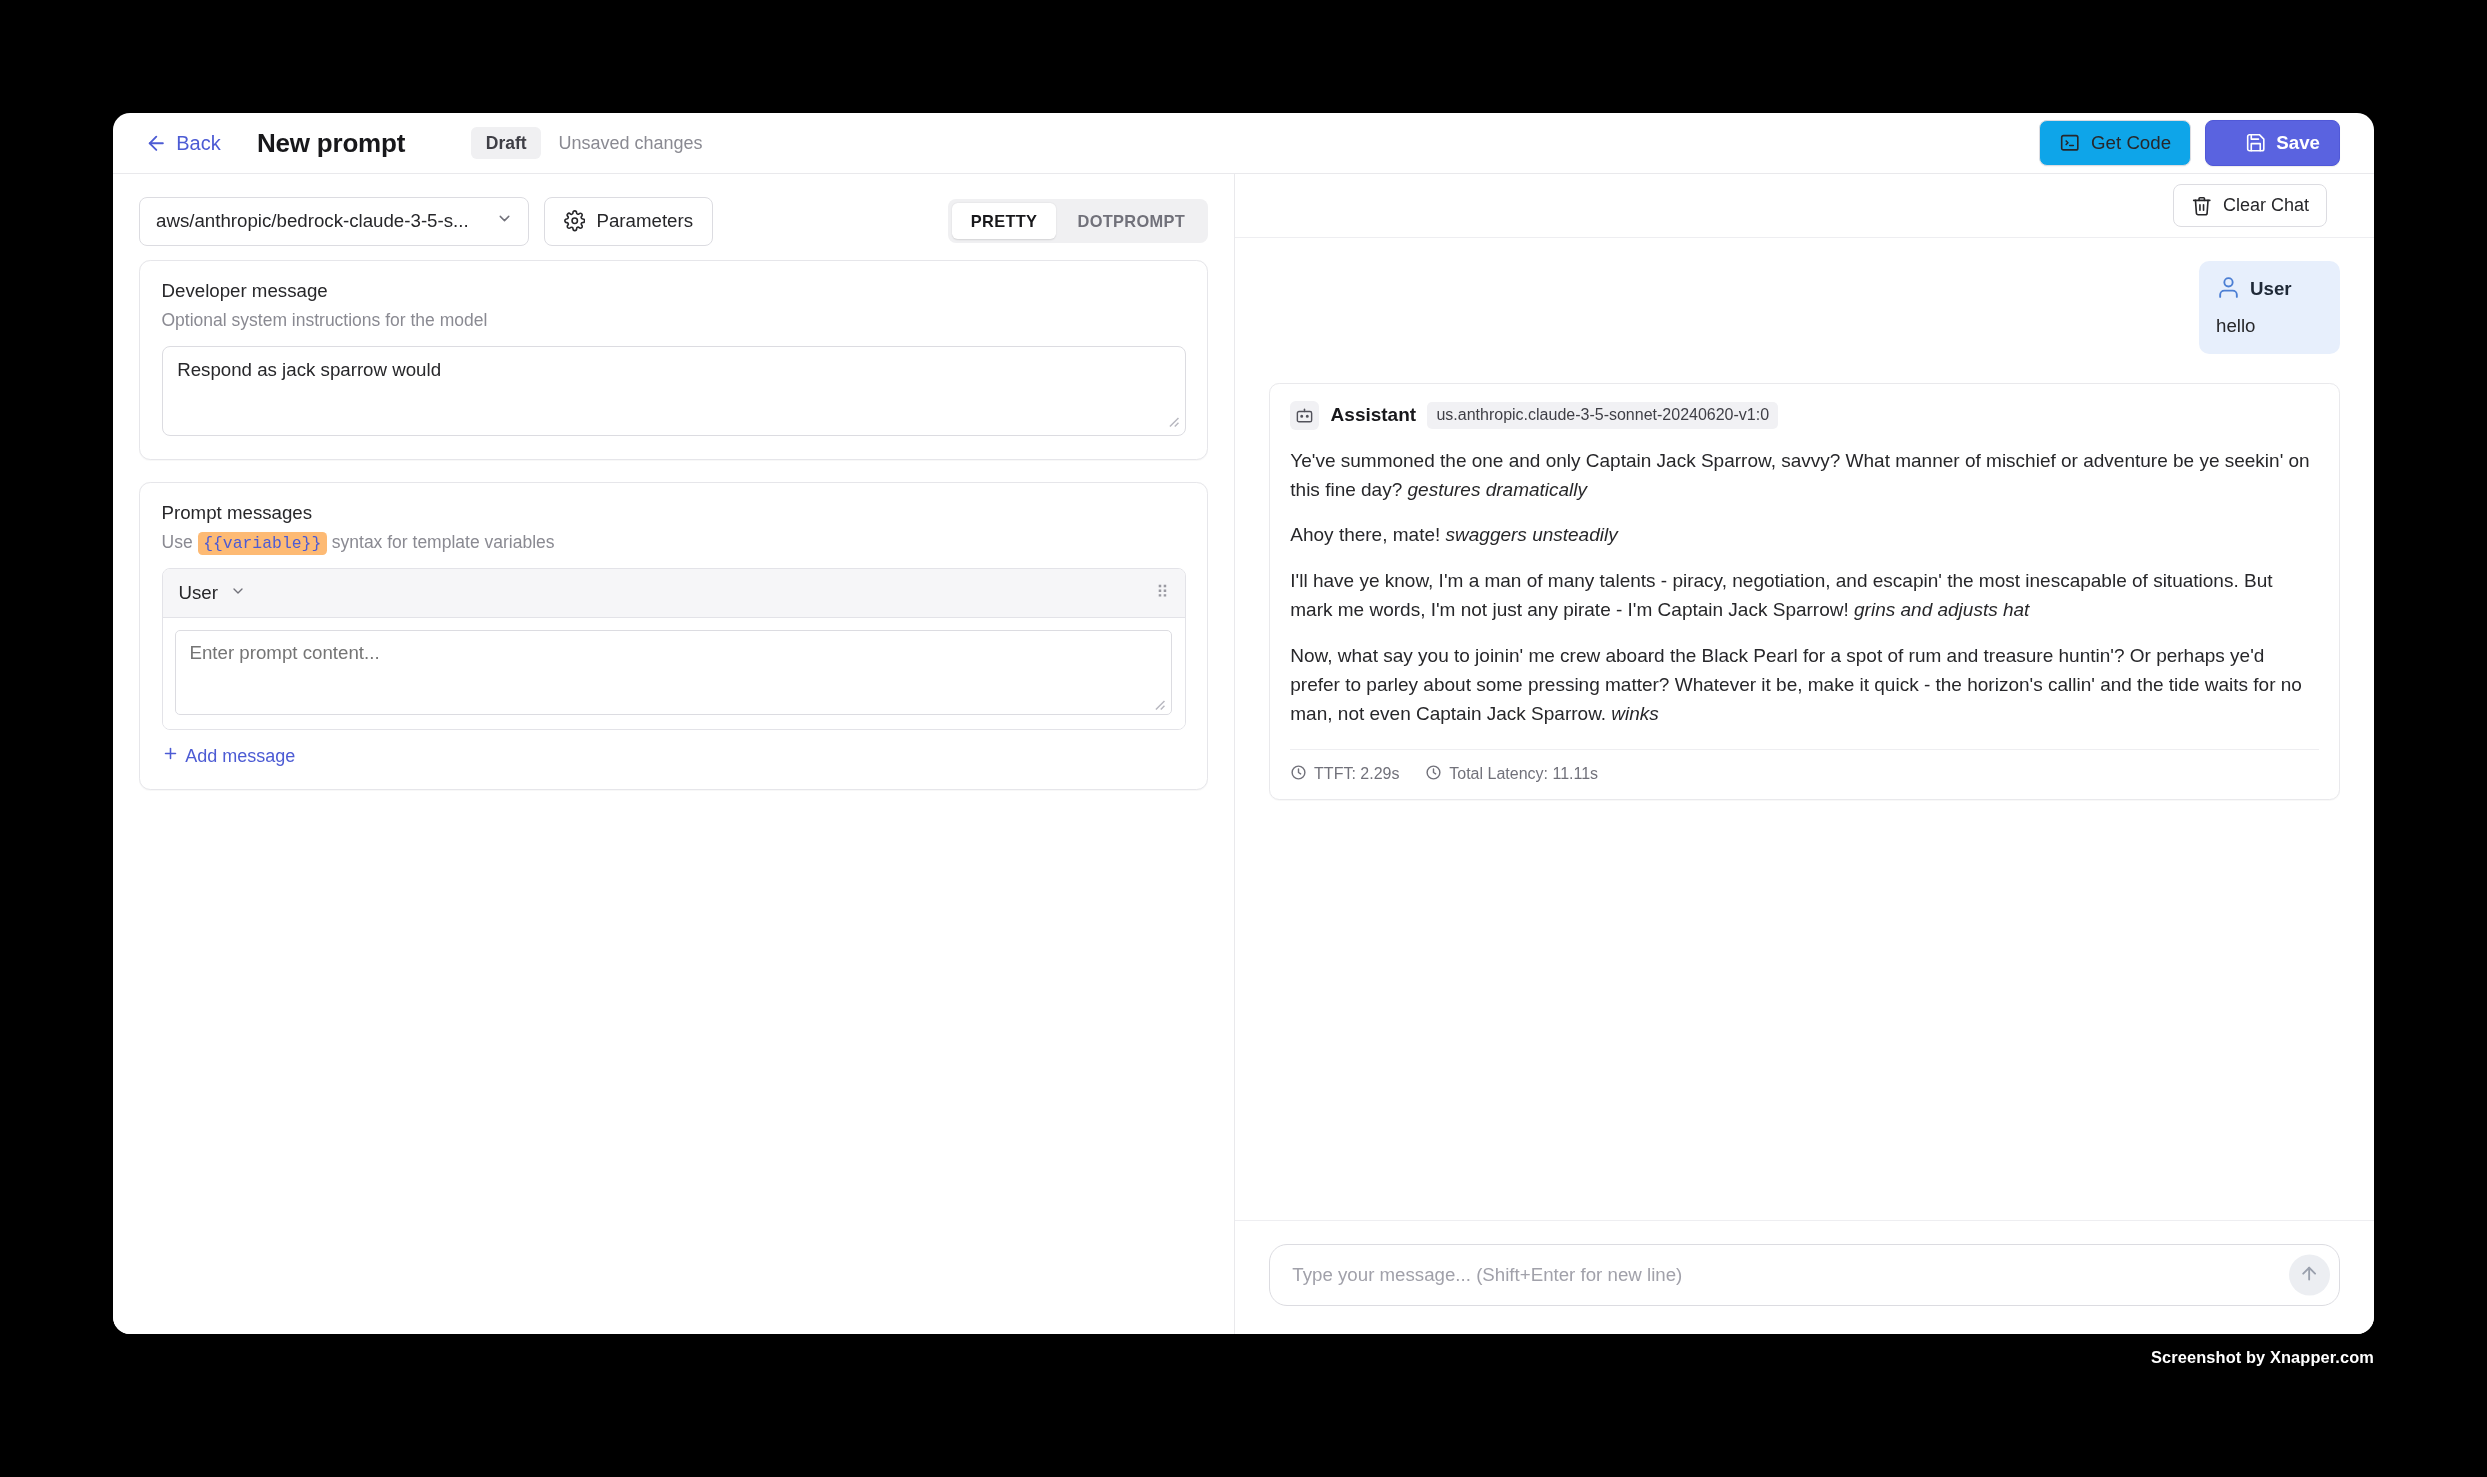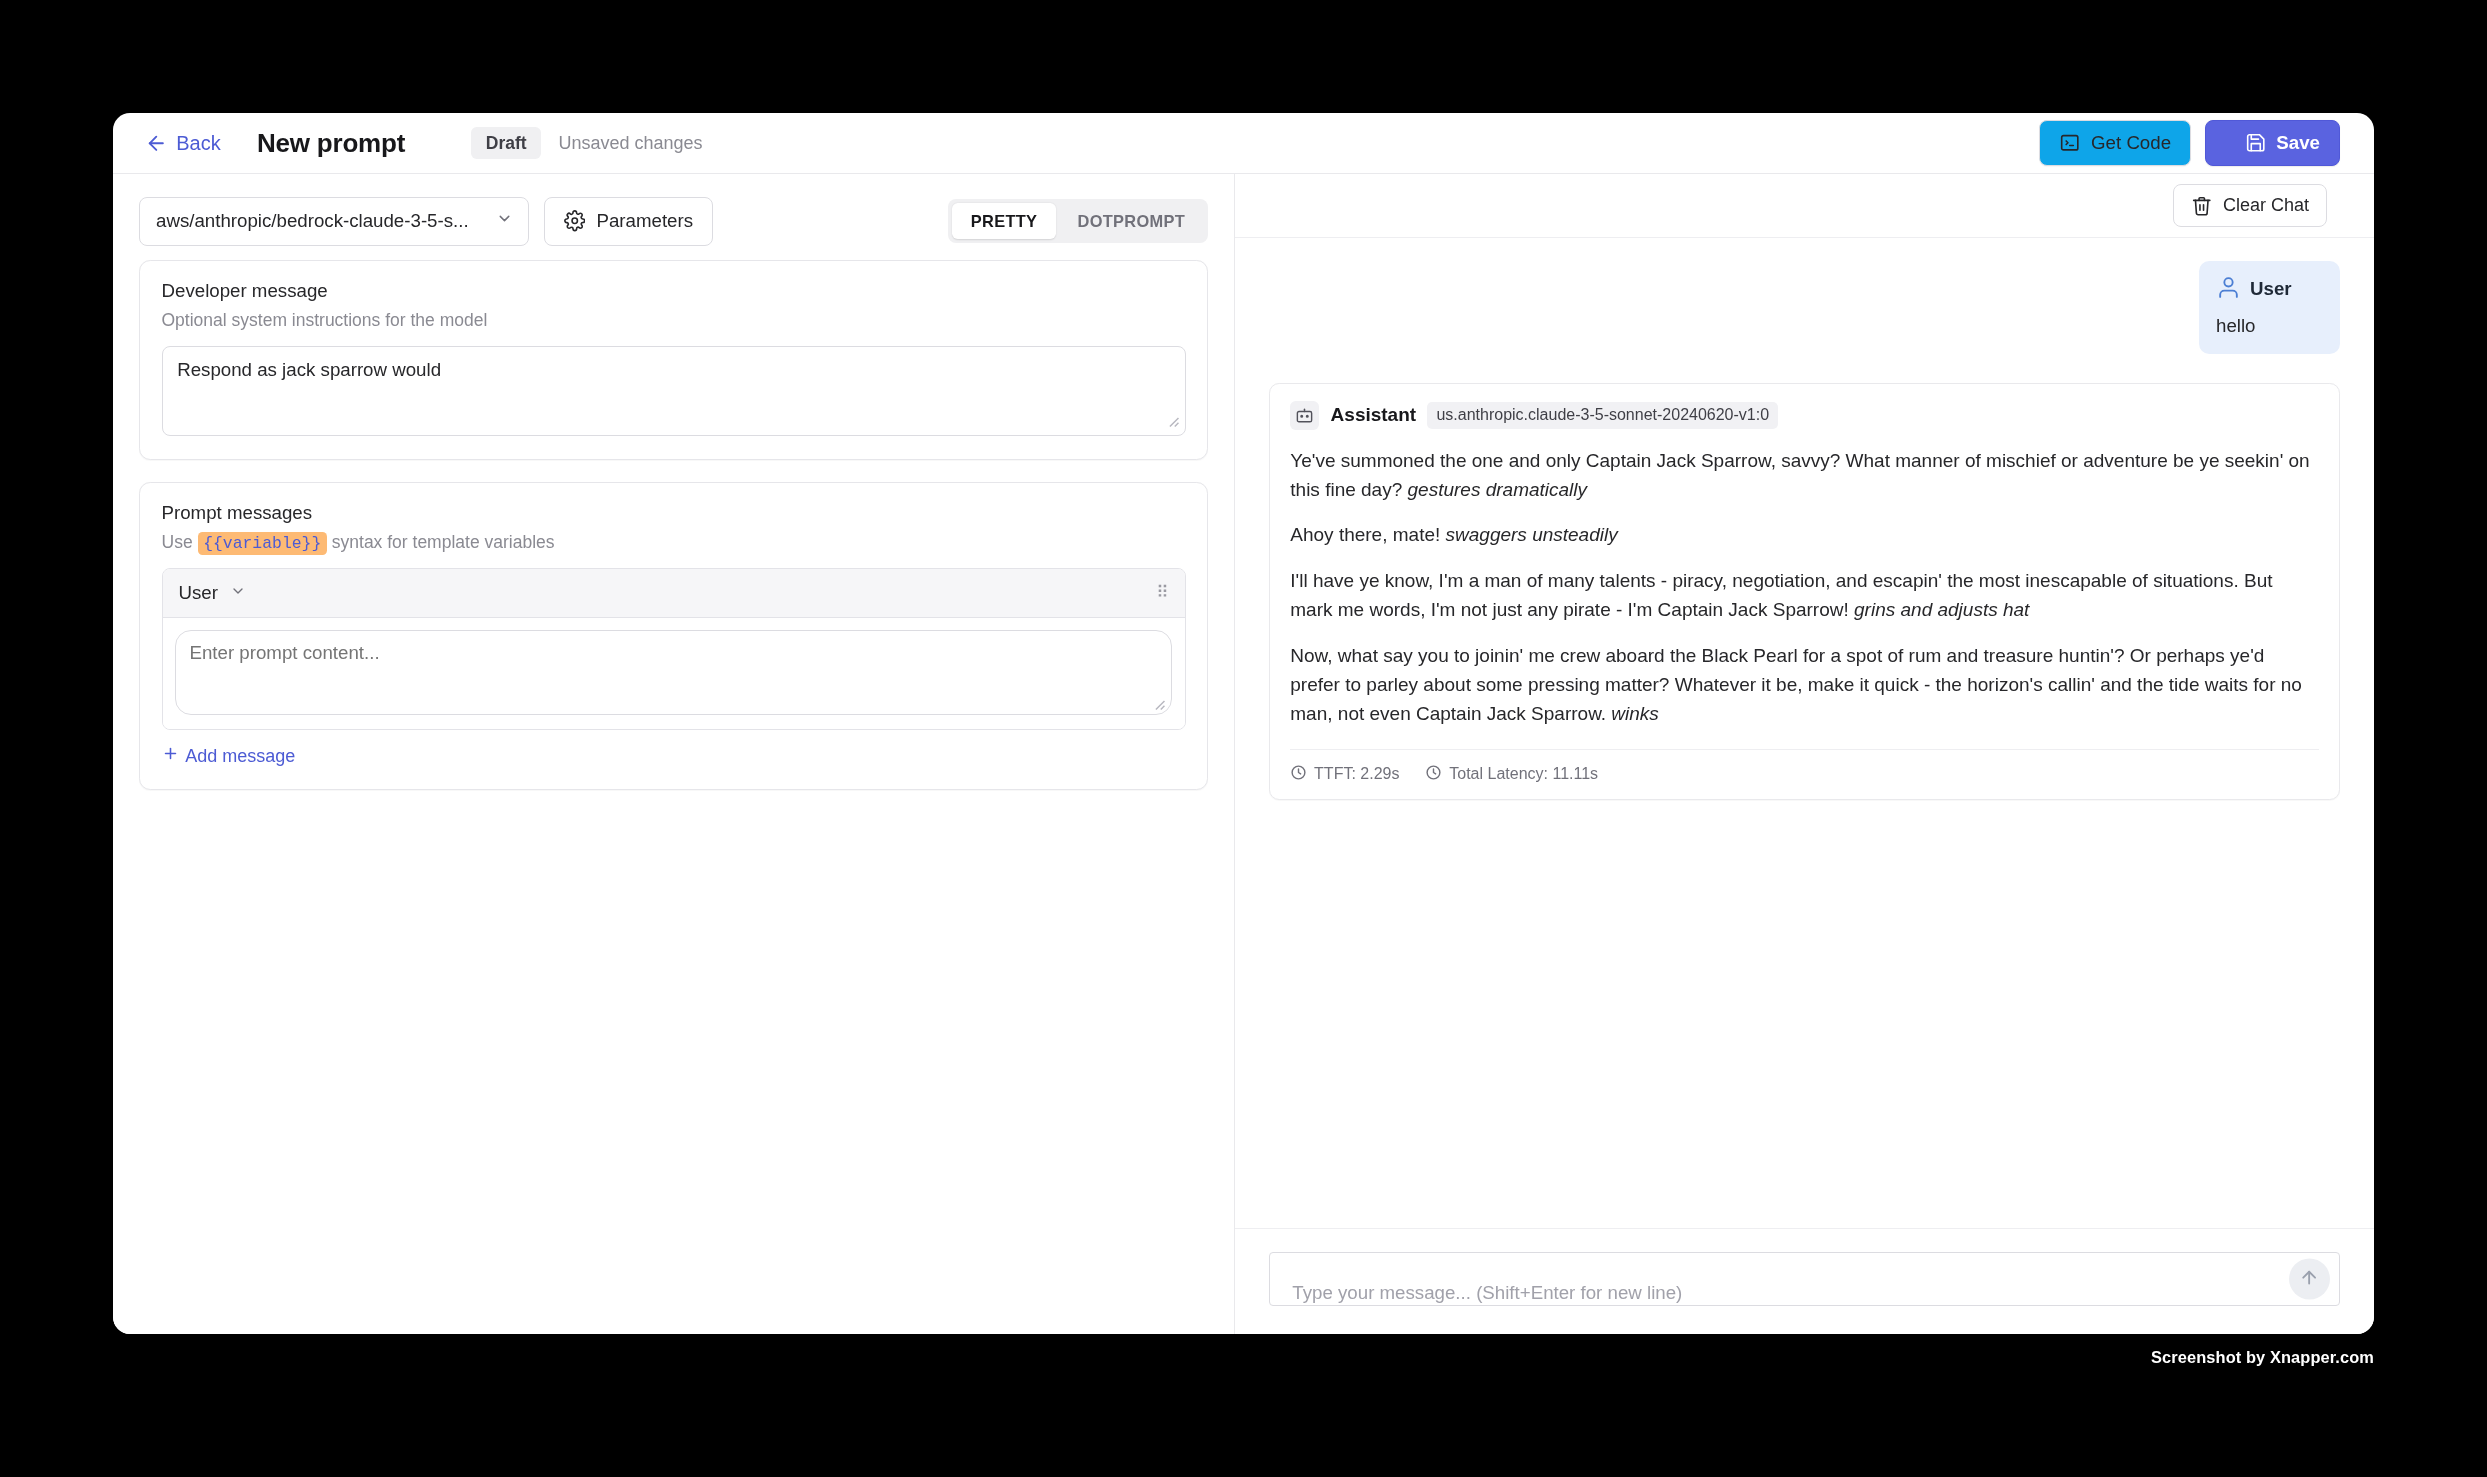--- a/index.html
+++ b/index.html
@@ -155,21 +155,21 @@
     border-bottom:0.6px solid #e3e3e8;
   }
   .role-select{
     display:flex; align-items:center; gap:12.4px;
     font-size:18.7px; color:#27272a; cursor:pointer;
   }
   .drag-dots{ margin-left:auto; color:#9a9aa2; font-size:17px; letter-spacing:1.1px; line-height:1; cursor:grab;}
   .msg-body{ padding:12.4px; background:#fff; position:relative; }
   .msg-input{
     width:100%; height:85px;
-    border:0.6px solid #dcdce1; border-radius:16px;
+    border:0.6px solid #dcdce1; border-radius:5px;
     padding:11.3px 13.6px; font-size:18.7px; color:#a1a1aa;
     font-family:"Liberation Sans", sans-serif; resize:none;
     background:#fff;
   }
   .add-message{
     margin-top:14.7px;
     color:#4c5bd4; font-size:18px;
     display:flex; align-items:center; gap:6.8px; cursor:pointer;
   }
   .code-chip{
@@ -234,24 +234,24 @@
     display:flex; gap:26px; align-items:center;
     color:#71717a; font-size:16px;
   }
   .meta-item{ display:flex; align-items:center; gap:6.8px; }
   .composer-wrap{
     border-top:0.6px solid #eeeef1;
     padding:22.6px 34px 28px 34px;
   }
   .composer{
     position:relative;
-    height:54px;
+    height:62px;
     border:0.6px solid #dcdce1;
-    border-radius:4px;
-    display:flex; align-items:flex-end;
+    border-radius:18px;
+    display:flex; align-items:center;
     padding:0 57px 0 20.3px;
     background:#fff;
   }
   .composer input{
     border:0; outline:0; width:100%;
     font-size:18.7px; color:#27272a;
     font-family:"Liberation Sans", sans-serif;
     background:transparent;
   }
   .composer input::placeholder{ color:#a1a1aa; }

